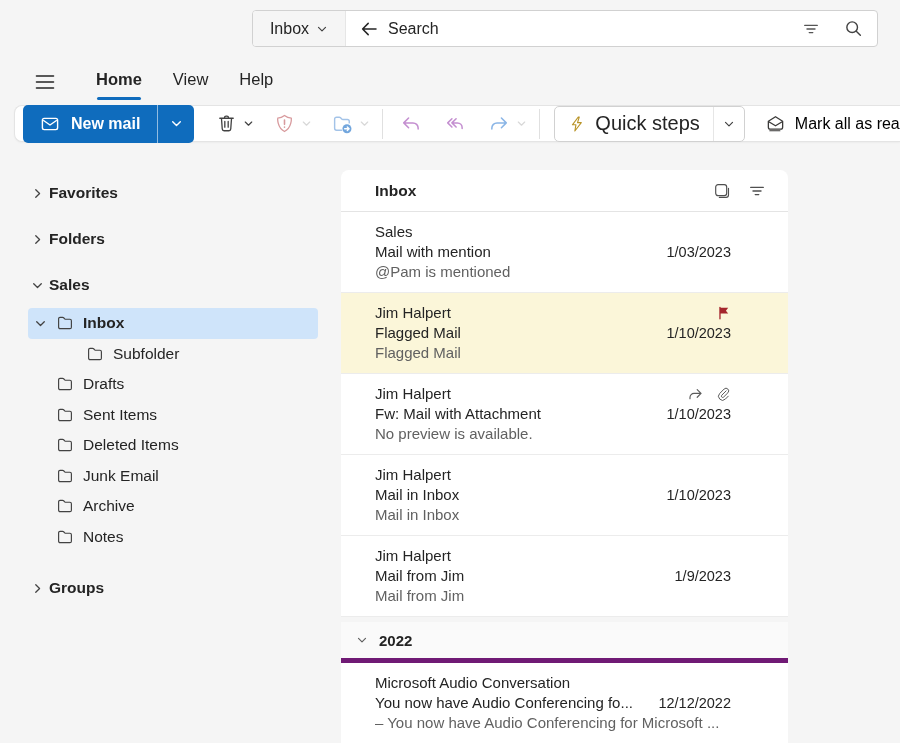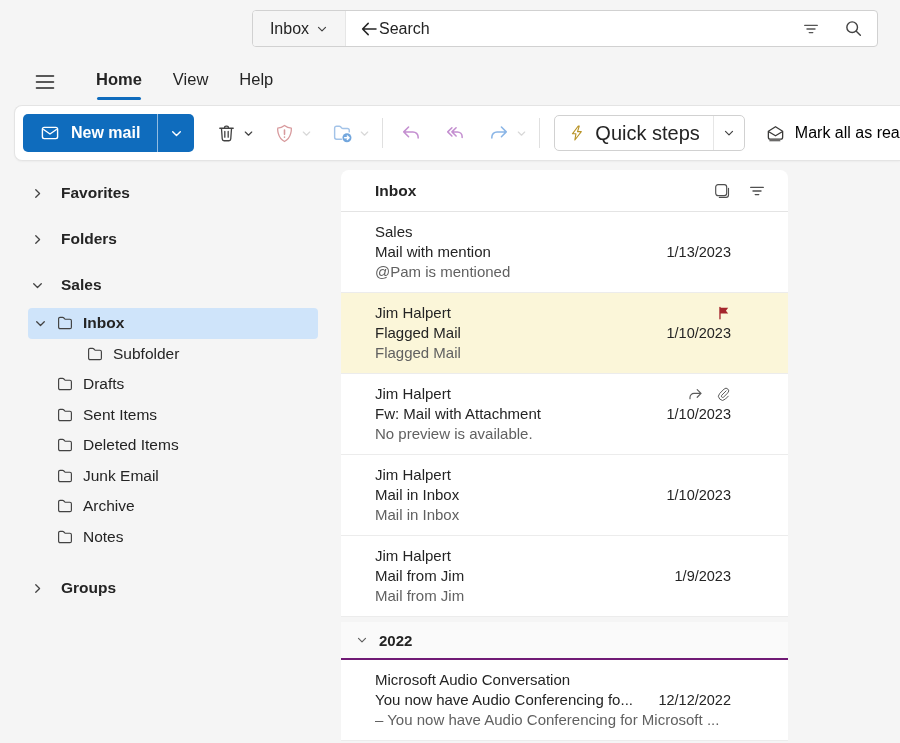--- a/index.html
+++ b/index.html
@@ -10,33 +10,33 @@
   }
   svg{display:block}
   
   .search-bar{position:absolute;left:252px;top:10px;width:626px;height:37px;box-sizing:border-box;
     background:#fff;border:1px solid #d1d1d1;border-radius:4px;display:flex;align-items:center}
   .scope{width:92px;align-self:stretch;background:#f5f5f5;border-right:1px solid #e6e6e6;
     border-radius:3px 0 0 3px;display:flex;align-items:center;justify-content:center;gap:7px;
     font-size:16px;cursor:pointer;color:#242424}
   .scope .chev{color:#424242}
   .sb-back{margin-left:13px;color:#242424}
-  .sb-text{font-size:16px;color:#242424}
+  .sb-text{margin-left:9px;font-size:16px;color:#242424}
   .sb-filter{margin-left:auto;color:#555}
   .sb-search{margin:0 14px 0 24px;color:#424242}
   
   .hamburger{position:absolute;left:30px;top:69px;width:30px;height:26px;display:flex;align-items:center;
     justify-content:center;color:#242424;cursor:pointer}
   .menu{position:absolute;left:96px;top:70px;display:flex;gap:31px;font-size:16.5px}
   .menu-item{position:relative;padding-bottom:6px;cursor:pointer;color:#242424}
   .menu-item.active{font-weight:700}
   .menu-item.active::after{content:"";position:absolute;left:1px;right:1px;bottom:-5px;height:3px;
     border-radius:2px;background:#0f6cbd}
   
-  .toolbar{position:absolute;left:14px;top:105px;width:886px;height:56px;box-sizing:border-box;
+  .toolbar{position:absolute;left:14px;top:105px;width:886px;height:37px;box-sizing:border-box;
     background:#fff;border:1px solid #e4e4e4;border-right:none;border-radius:8px 0 0 8px;
     box-shadow:0 1px 2px rgba(0,0,0,.04);display:flex;align-items:center;padding-left:8px}
   .new-mail{height:38px;border-radius:5px;background:#0f6cbd;color:#fff;display:flex;align-items:stretch;
     overflow:hidden;cursor:pointer;flex:none}
   .nm-main{display:flex;align-items:center;gap:11px;padding:0 17px;font-size:16px;font-weight:700}
   .nm-divider{width:1px;background:rgba(255,255,255,.55)}
   .nm-chev{width:36px;display:flex;align-items:center;justify-content:center}
   .tb-group{display:flex;align-items:center;flex:none}
   .tb-btn{width:32px;height:32px;display:flex;align-items:center;justify-content:center;border-radius:4px;cursor:pointer}
   .tb-chev{margin-left:1px;cursor:pointer}
@@ -44,21 +44,21 @@
   .tb-sep{width:1px;height:30px;background:#e0e0e0;margin:0 12px;flex:none}
   .ic-trash{color:#424242}.ic-shield{color:#d89a9d}.ic-reply{color:#c48fd0}.ic-fwd{color:#8ab5e6}
   .quick-steps{height:36px;box-sizing:border-box;border:1px solid #d1d1d1;border-radius:5px;background:#fff;
     display:flex;align-items:stretch;margin-left:2px;cursor:pointer;flex:none}
   .qs-main{display:flex;align-items:center;gap:9px;padding:0 13px;font-size:20px}
   .qs-chev{width:30px;display:flex;align-items:center;justify-content:center;border-left:1px solid #e6e6e6;color:#424242}
   .mark-all{display:flex;align-items:center;gap:9px;font-size:16px;margin-left:20px;cursor:pointer;color:#000000;flex:none}
   .ic-bolt{color:#b99428}.ic-read{color:#3b3a39}
   
   .sidebar{position:absolute;left:0;top:160px;width:341px;bottom:0;box-sizing:border-box;padding-top:10px}
-  .side-section{height:46px;display:flex;align-items:center;gap:17px;padding-left:31px;font-size:15.5px;
+  .side-section{height:46px;display:flex;align-items:center;gap:5px;padding-left:31px;font-size:15.5px;
     font-weight:700;cursor:pointer}
   .side-section .chev{color:#424242}
   .tree-item{height:30.5px;display:flex;align-items:center;margin:0 23px 0 28px;border-radius:4px;
     padding-left:6px;cursor:pointer;font-size:15.5px}
   .tree-item .chev{width:14px;color:#424242;flex:none}
   .tree-item .ficon{margin:0 9px 0 8px;color:#424242;flex:none}
   .tree-item.selected{background:#cfe4fa;font-weight:700}
   .tree-item.indent2{padding-left:36px}
   .hidden-chev{visibility:hidden}
   
@@ -74,21 +74,21 @@
   .mrow.flagged{background:#fbf6d9}
   .m-sender{grid-area:1/1;font-size:15px;line-height:20px;white-space:nowrap;overflow:hidden}
   .micons{grid-area:1/2;display:flex;justify-content:flex-end;align-items:center;gap:11px;padding-right:57px;color:#5b5b5b}
   .m-subject{grid-area:2/1;font-size:15px;line-height:20px;white-space:nowrap;overflow:hidden;text-overflow:ellipsis}
   .m-date{grid-area:2/2;font-size:14.5px;line-height:20px;text-align:right;padding-right:57px;white-space:nowrap}
   .m-preview{grid-area:3/1/4/3;font-size:15px;line-height:20px;color:#616161;
     white-space:nowrap;overflow:hidden;text-overflow:ellipsis;padding-right:38px}
   .ic-flag{color:#a4262c}
   .group-gap{height:5px;background:#f5f5f5}
   .group-header{height:36px;display:flex;align-items:center;gap:11px;padding-left:15px;background:#fafafa;
-    border-bottom:2px solid #701a75;font-size:15px;font-weight:700;cursor:pointer}
+    border-bottom:5px solid #701a75;font-size:15px;font-weight:700;cursor:pointer}
   .group-header .chev{color:#616161}
 </style>
 </head>
 <body>
 
 <div class="search-bar">
   <div class="scope">
     <span>Inbox</span>
     <span class="chev">
       <svg width="12" height="12" viewBox="0 0 12 12">
@@ -406,21 +406,21 @@
   <div class="mail-list">
     <div id="mail-group-1">
         <div class="mrow">
     <div class="m-sender">Sales</div>
     <div class="micons">
       
       
       
     </div>
     <div class="m-subject">Mail with mention</div>
-    <div class="m-date">1/13/2023</div>
+    <div class="m-date">1/03/2023</div>
     <div class="m-preview">@Pam is mentioned</div>
   </div>
         <div class="mrow flagged">
     <div class="m-sender">Jim Halpert</div>
     <div class="micons">
 
       <span class="mi-flag ic-flag">
         <svg width="14" height="14" viewBox="0 0 16 16">
                 <path d="M3.4 1.6 V14.6" stroke="currentColor" stroke-width="1.5" stroke-linecap="round"></path>
                 <path d="M3.4 2 H12.8 L10.2 5.3 L12.8 8.6 H3.4 Z" fill="currentColor"></path>

